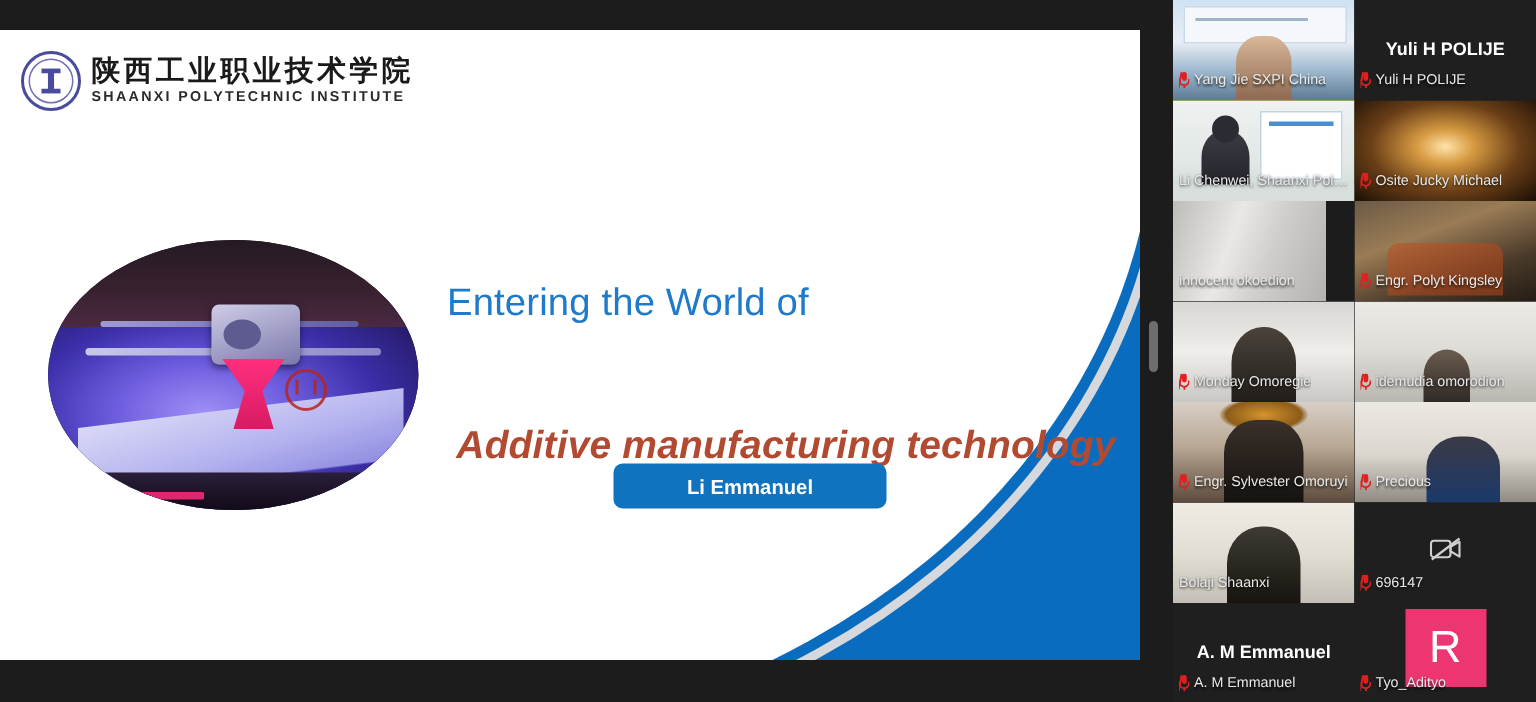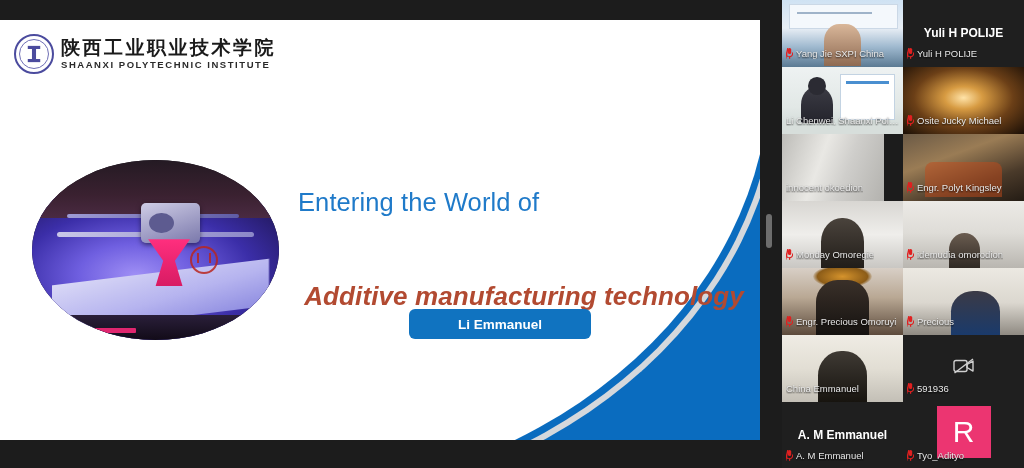--- a/index.html
+++ b/index.html
@@ -296,21 +296,21 @@
         </div>
         <div class="namebar">
           <span class="mic">
             <svg width="7" height="11" viewBox="0 0 7 11">
               <rect x="2" y="0" width="3.2" height="6" rx="1.6" fill="#e02020"></rect>
               <path d="M0.4 4.6v1.1a3.1 3.1 0 0 0 6.2 0V4.6" stroke="#e02020" stroke-width="1.1" fill="none"></path>
               <rect x="3" y="8.4" width="1.2" height="2.4" fill="#e02020"></rect>
               <rect x="0" y="0" width="1.4" height="11" fill="#e02020" transform="rotate(12 0.7 5.5)"></rect>
             </svg>
           </span>
-          <span class="nm">Engr. Precious Omoruyi</span>
+          <span class="nm">Engr. Sylvester Omoruyi</span>
         </div>
       </div>
       <div class="tile" style="left: 121px; top: 268px; width: 121px; height: 67px;">
         <div class="vid f-prec">
           <div class="pers"></div>
         </div>
         <div class="namebar">
           <span class="mic">
             <svg width="7" height="11" viewBox="0 0 7 11">
               <rect x="2" y="0" width="3.2" height="6" rx="1.6" fill="#e02020"></rect>
@@ -320,40 +320,40 @@
             </svg>
           </span>
           <span class="nm">Precious</span>
         </div>
       </div>
       <div class="tile" style="left: 0px; top: 335px; width: 121px; height: 67px;">
         <div class="vid f-bolaji">
           <div class="pers"></div>
         </div>
         <div class="namebar">
-          <span class="nm">China Emmanuel</span>
+          <span class="nm">Bolaji Shaanxi</span>
         </div>
       </div>
       <div class="tile" style="left: 121px; top: 335px; width: 121px; height: 67px;">
         <div class="vid f-dark"></div>
         <div class="camoff"><svg width="22" height="17" viewBox="0 0 22 17">
             <rect x="1" y="3" width="13" height="11" rx="2" stroke="#cfcfcf" stroke-width="1.4" fill="none"></rect>
             <path d="M14 7l6-3.4v10L14 10z" stroke="#cfcfcf" stroke-width="1.4" fill="none" stroke-linejoin="round"></path>
             <line x1="1.5" y1="15.5" x2="20" y2="1.5" stroke="#cfcfcf" stroke-width="1.5"></line>
           </svg></div>
         <div class="namebar">
           <span class="mic">
             <svg width="7" height="11" viewBox="0 0 7 11">
               <rect x="2" y="0" width="3.2" height="6" rx="1.6" fill="#e02020"></rect>
               <path d="M0.4 4.6v1.1a3.1 3.1 0 0 0 6.2 0V4.6" stroke="#e02020" stroke-width="1.1" fill="none"></path>
               <rect x="3" y="8.4" width="1.2" height="2.4" fill="#e02020"></rect>
               <rect x="0" y="0" width="1.4" height="11" fill="#e02020" transform="rotate(12 0.7 5.5)"></rect>
             </svg>
           </span>
-          <span class="nm">591936</span>
+          <span class="nm">696147</span>
         </div>
       </div>
       <div class="tile" style="left: 0px; top: 402px; width: 121px; height: 67px;">
         <div class="vid f-dark"></div>
         <div class="bigname sm">A. M Emmanuel</div>
         <div class="namebar">
           <span class="mic">
             <svg width="7" height="11" viewBox="0 0 7 11">
               <rect x="2" y="0" width="3.2" height="6" rx="1.6" fill="#e02020"></rect>
               <path d="M0.4 4.6v1.1a3.1 3.1 0 0 0 6.2 0V4.6" stroke="#e02020" stroke-width="1.1" fill="none"></path>

